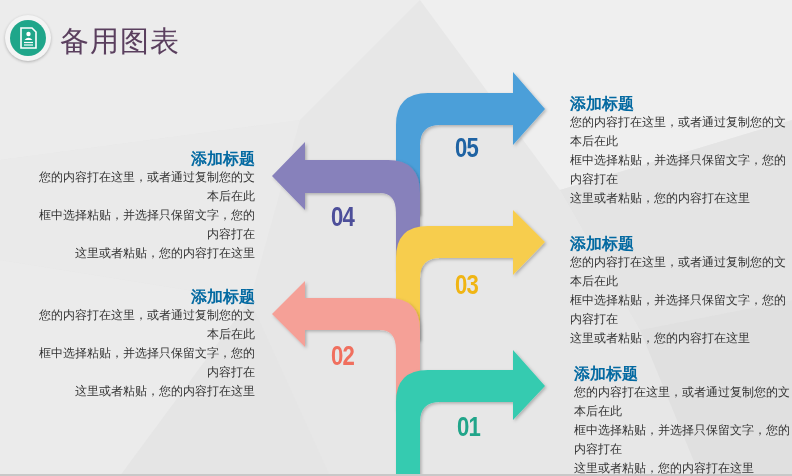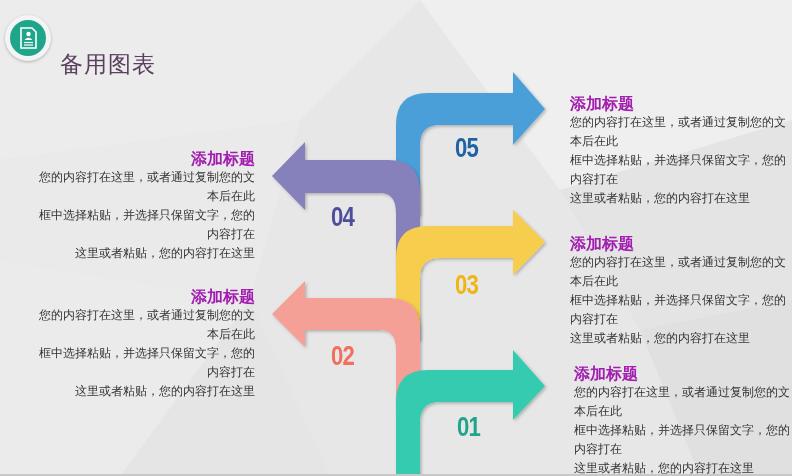--- a/index.html
+++ b/index.html
@@ -2,26 +2,26 @@
 <html><head>
 <meta charset="utf-8">
 <style>
   html, body { margin:0; padding:0; }
   body { width:792px; height:476px; overflow:hidden; position:relative;
          font-family:"DejaVu Sans", "Liberation Sans", sans-serif; background:#e6e6e6; }
   .bg { position:absolute; inset:0; }
   .header-badge { position:absolute; left:5px; top:15px; width:46px; height:46px; border-radius:50%;
                   background:#f4f4f4; box-shadow:0 1px 3px rgba(0,0,0,0.25); }
   .header-badge .inner { position:absolute; left:5px; top:5px; width:36px; height:36px; border-radius:50%; background:#1fa68a; }
-  .page-title { position:absolute; left:60px; top:22px; font-size:23px; color:#5a3f5e; letter-spacing:1px;margin-top:27px; }
+  .page-title { position:absolute; left:60px; top:22px; font-size:29px; color:#5a3f5e; letter-spacing:1px; }
   .diagram { position:absolute; left:0; top:0; }
   .num { position:absolute; font-family:"Liberation Sans Narrow","Liberation Sans", sans-serif; font-weight:bold;
          font-size:27px; transform:scaleX(0.82); transform-origin:left top; letter-spacing:-1px; }
   .block { position:absolute; width:220px; }
-  .block .title { font-size:16px; font-weight:bold; color:#a21caf; margin-bottom:3px; line-height:20px; }
+  .block .title { font-size:16px; font-weight:bold; color:#0369a1; margin-bottom:3px; line-height:20px; }
   .block .body { font-size:12px; color:#333; line-height:19px; }
   .block.right .title, .block.right .body { text-align:left; }
   .block.left .title, .block.left .body { text-align:right; }
   .bottom-line { position:absolute; left:0; bottom:0; width:792px; height:2px; background:#c8c8c8; }
 </style>
 </head>
 <body>
 
 <svg class="bg" width="792" height="476" viewBox="0 0 792 476">
   <rect width="792" height="476" fill="#e7e7e7"></rect>

